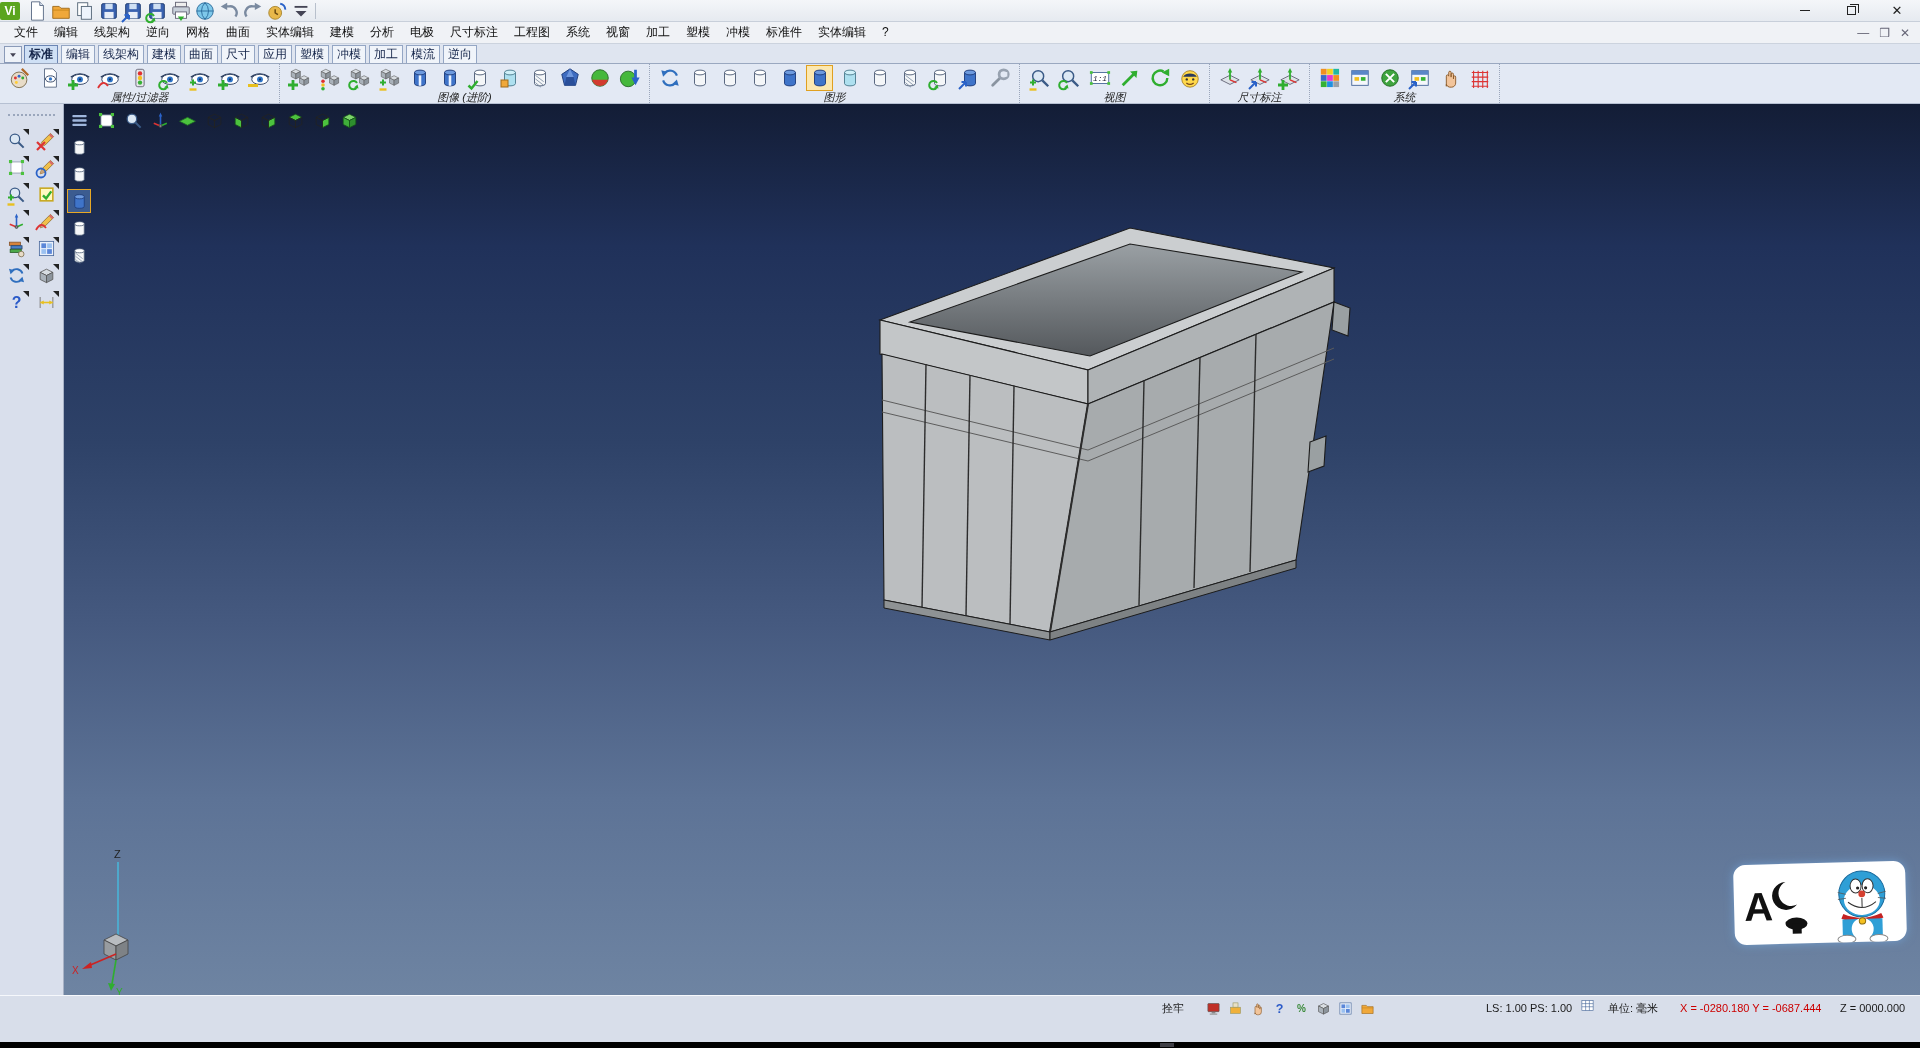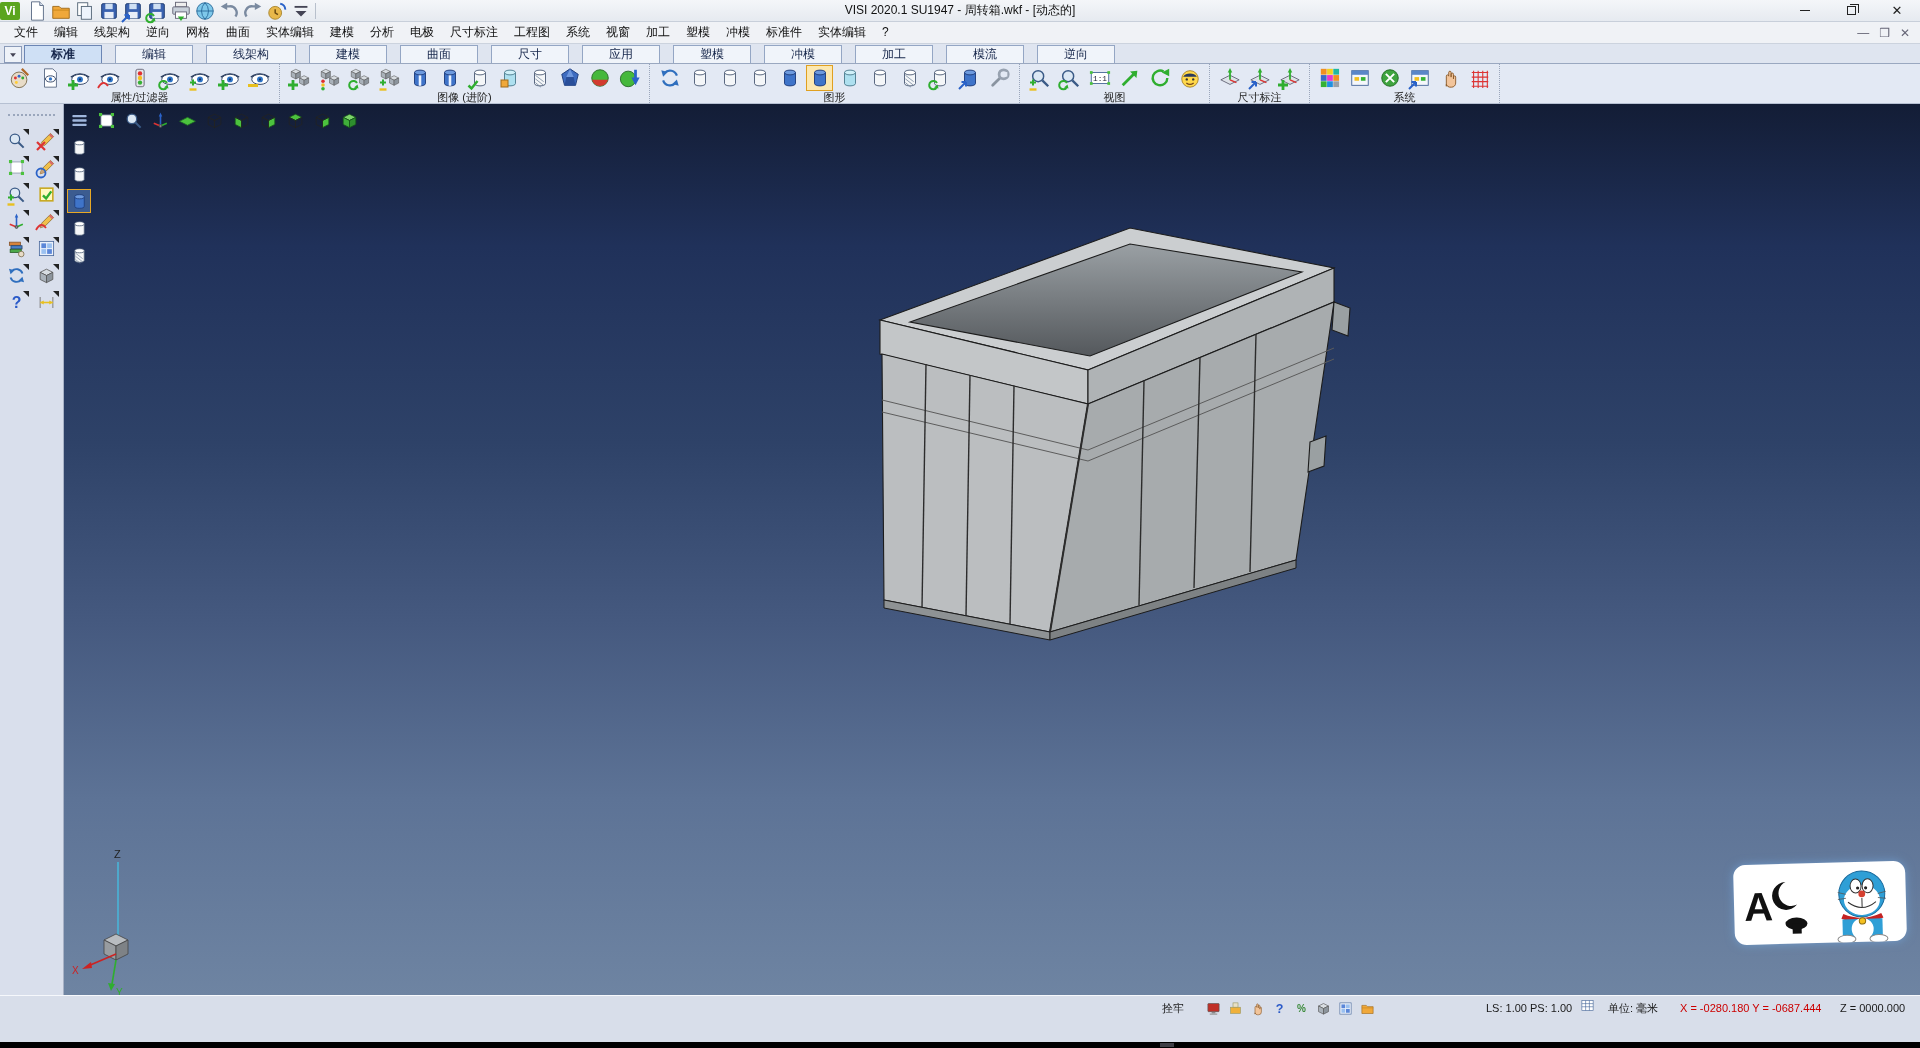--- a/index.html
+++ b/index.html
@@ -25,27 +25,27 @@
 
   
   .menubar { height:22px; background:#f0f2f6; display:flex; align-items:center; padding-left:6px; border-bottom:1px solid #ccd3de;gap:32px; }
   .mitem { padding:0 8px; line-height:21px; color:#111; }
   .mdichrome { margin-left:auto; display:flex; gap:10px; padding-right:10px; color:#667; align-items:center; }
 
   
   .tabsrow { height:20px; background:#dfe5f0; display:flex; align-items:flex-end; padding-left:2px; border-bottom:1px solid #9aa8c0; }
   .tabdrop { width:18px; height:17px; border:1px solid #8a9ab8; background:#eef2f8; display:flex; align-items:center; justify-content:center; margin:0 2px 0 2px; }
   .tabdrop svg { width:10px; height:10px; }
-  .tab { height:18px; line-height:16px; padding:0 26px; border:1px solid #94a6c4; border-bottom:none;
-    background:#f0f4fa; margin-right:13px; color:#15254a; }
+  .tab { height:18px; line-height:16px; padding:0 4px; border:1px solid #94a6c4; border-bottom:none;
+    background:#f0f4fa; margin-right:3px; color:#15254a; }
   .tab.active { background:#cfe0f5; font-weight:bold; border-color:#6c86b4; }
 
   
   .ribbon { height:40px; background:#e3e9f4; display:flex; align-items:stretch; border-bottom:1px solid #b6c0d2; }
-  .rgroup { display:flex; flex-direction:column; padding:1px 6px 1px 6px; border-right:1px dotted #9aa6bc; }
+  .rgroup { display:flex; flex-direction:column; padding:1px 6px 1px 6px; border-right:1px dotted #9aa6bc;font-style:italic; }
   .ricons { display:flex; align-items:center; gap:3px; height:27px; }
   .rlabel { text-align:center; font-size:11px; color:#222; line-height:12px; }
   .rbtn, .tbtn, .sbtn, .stico { position:relative; display:flex; align-items:center; justify-content:center; }
   .rbtn { width:27px; height:26px; }
   .rbtn.sel { background:#fce8b0; border:1px solid #e0a020; }
   .iw { position:relative; width:22px; height:22px; display:block; }
   .iw > svg { width:100%; height:100%; display:block; }
   .iw > svg.bd { position:absolute; left:-2px; bottom:-2px; width:12px; height:12px; }
 
   
@@ -514,21 +514,20 @@
       </div>
       <div class="qabtn">
         <span class="iw">
           <svg viewBox="0 0 24 24">
             <use href="#i-dropdown"></use>
           </svg>
         </span>
       </div>
     </div>
   <div class="qasep"></div>
-  <div class="title">VISI 2020.1 SU1947 - 周转箱.wkf - [动态的]</div>
   <div class="winbtns">
     <div class="wbtn">
         <span class="g-min"></span>
       </div>
     <div class="wbtn">
         <span class="g-rest"></span>
       </div>
     <div class="wbtn">
         <span>✕</span>
       </div>

